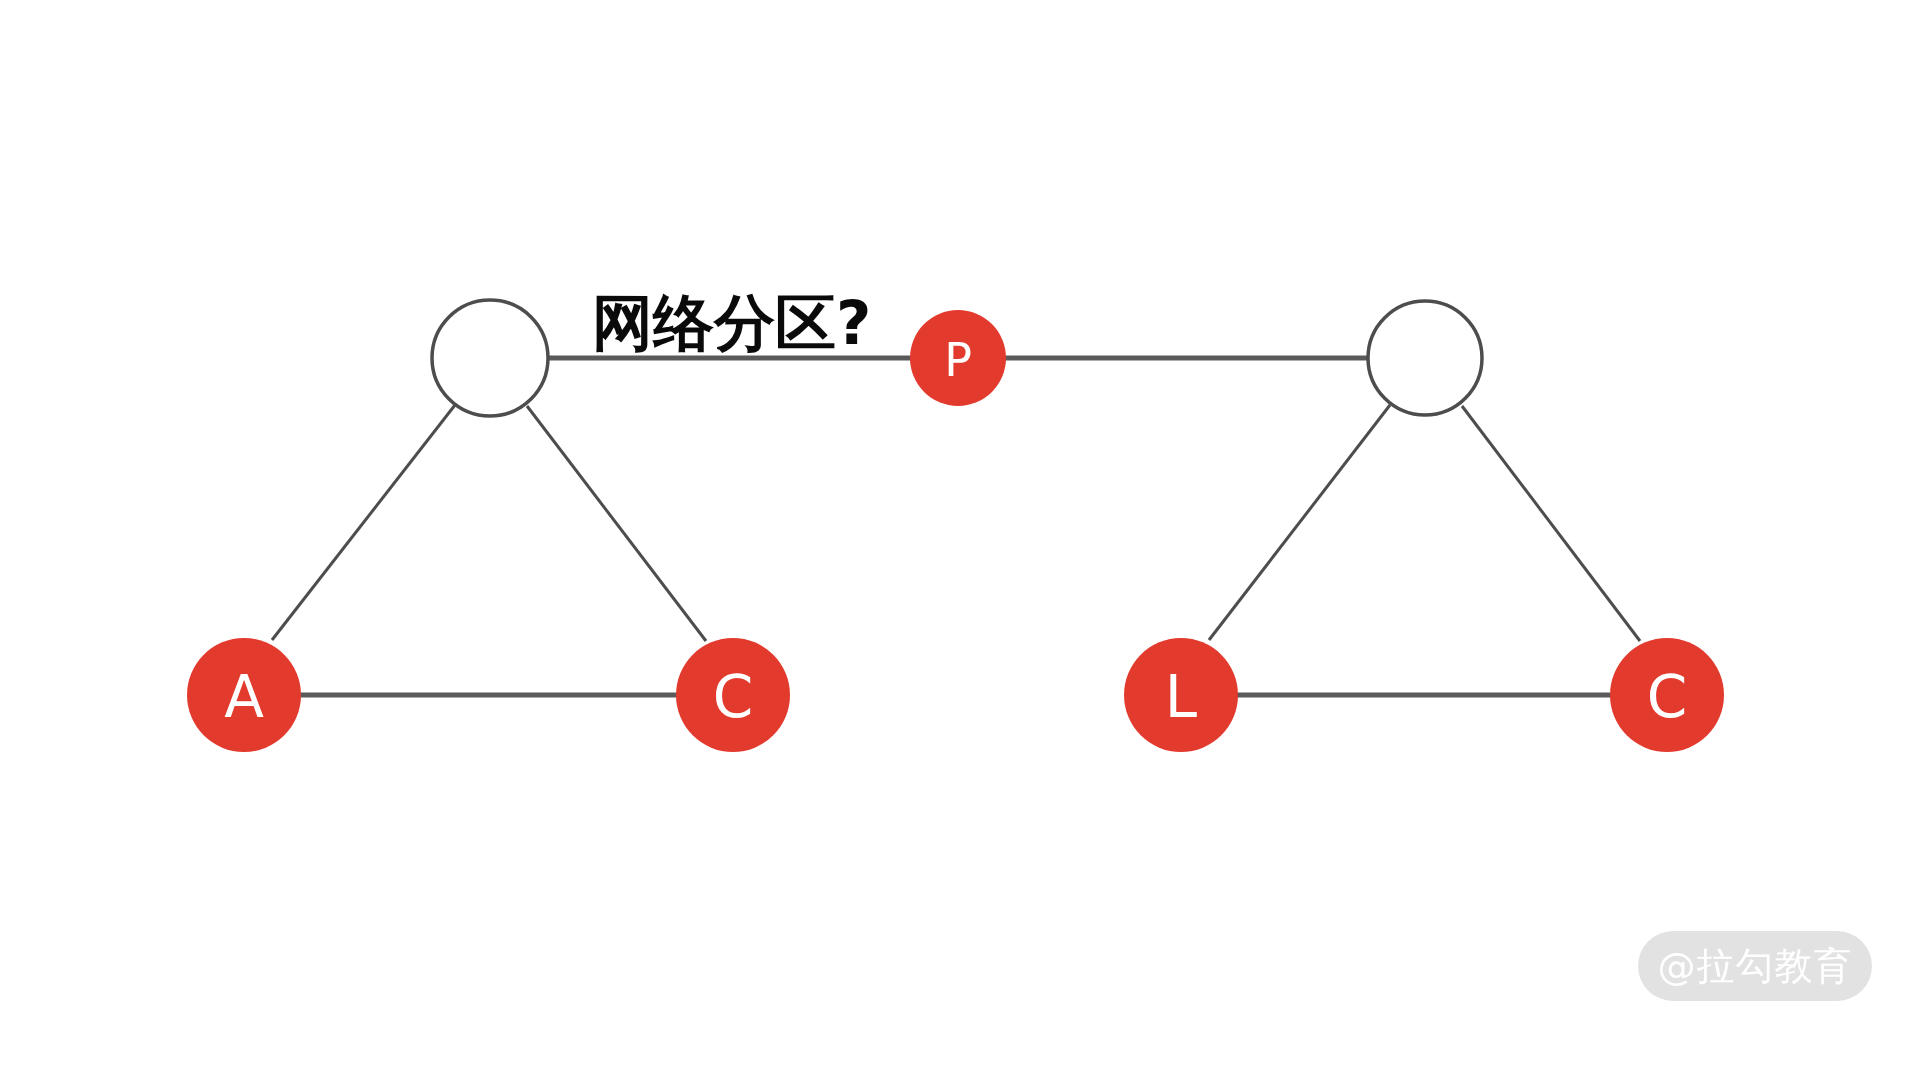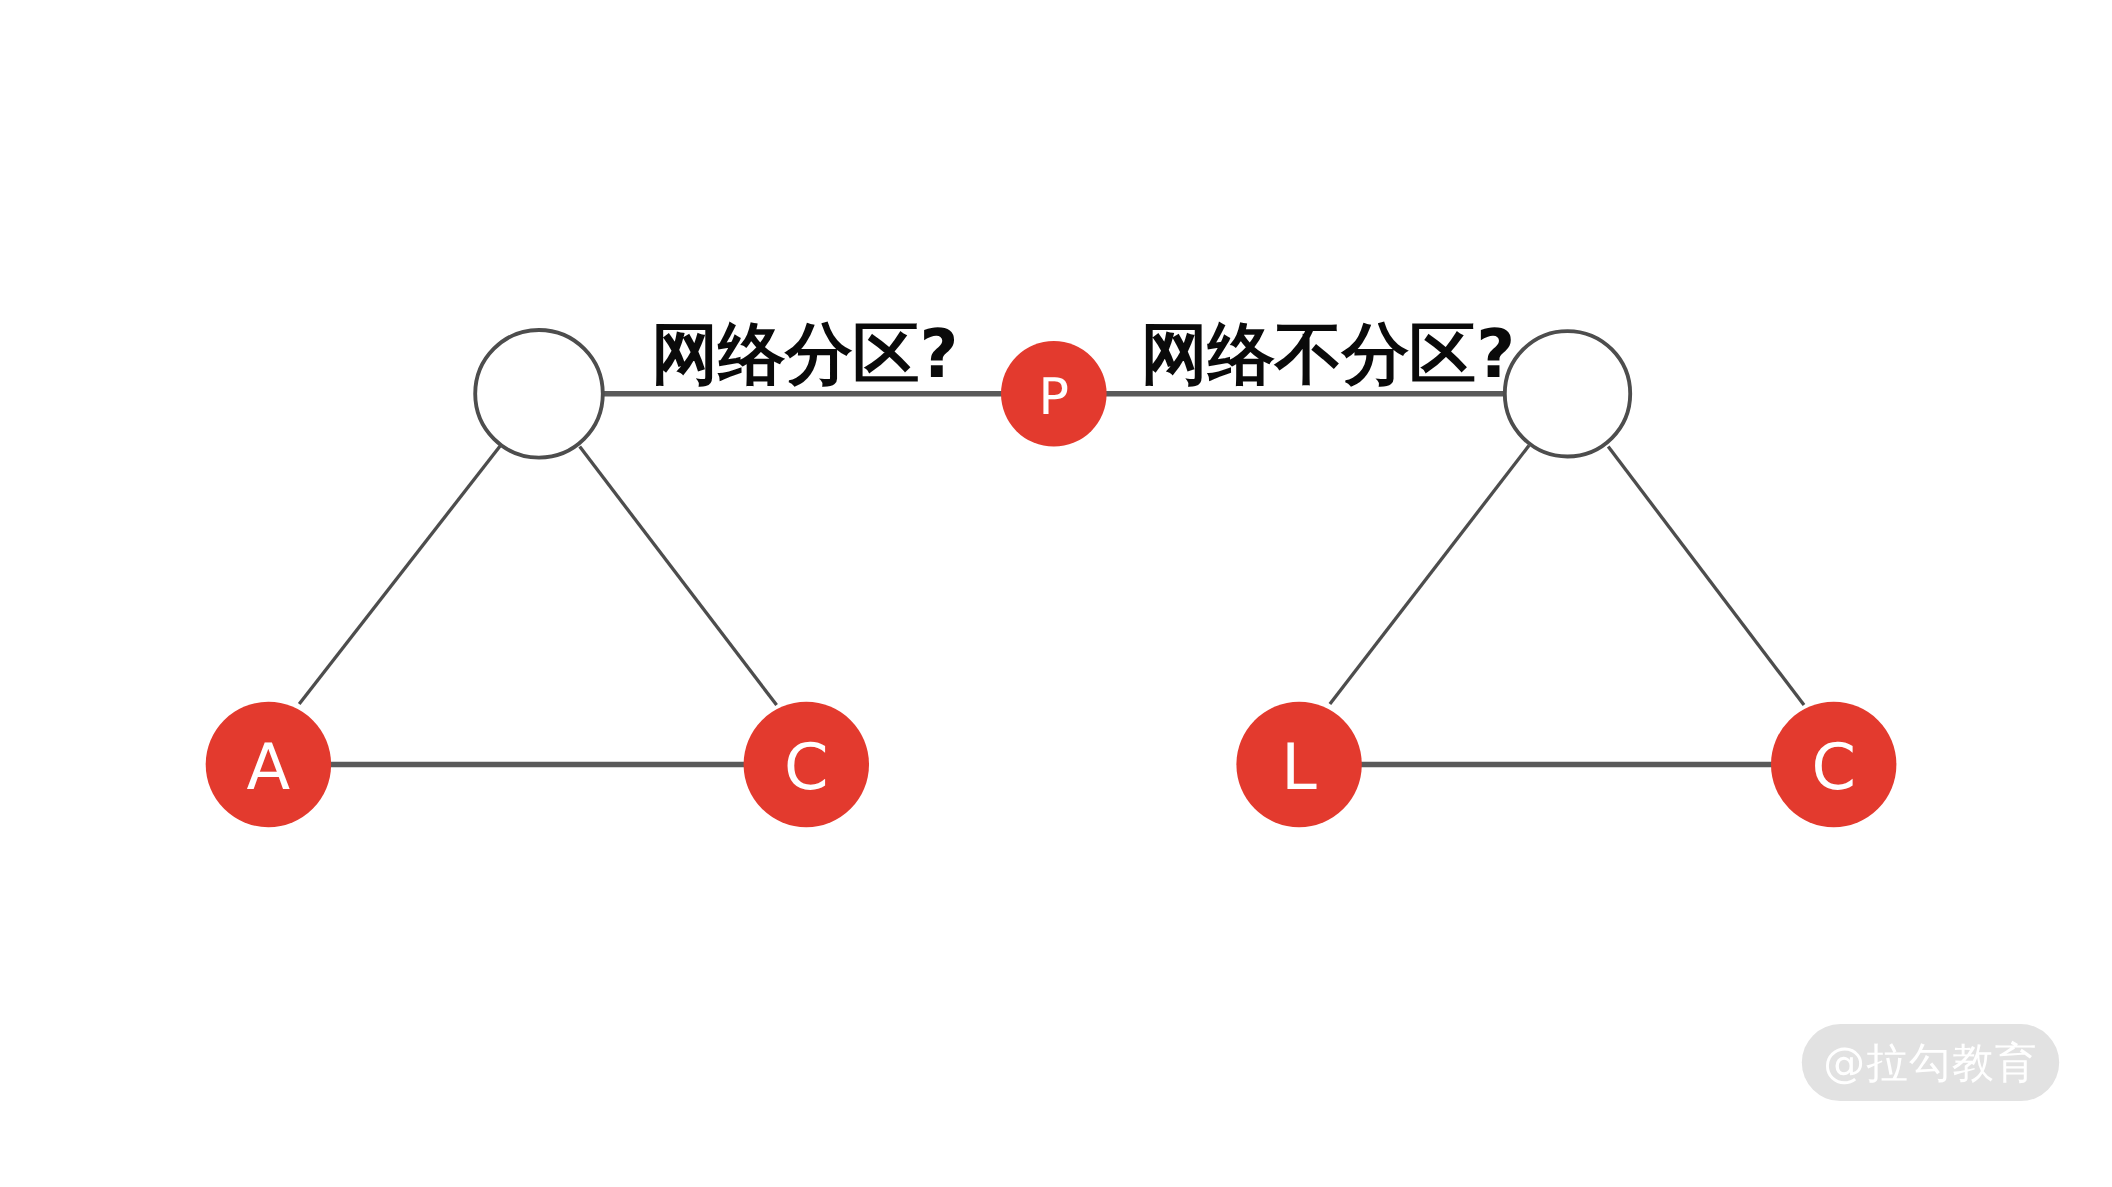--- a/index.html
+++ b/index.html
@@ -159,19 +159,18 @@
       <g>
         <circle class="node-solid" cx="1667" cy="695" r="57" fill="#e33a2e"></circle>
         <text class="node-letter" x="1667" y="697">C</text>
       </g>
 
     </g>
   </svg>
 
   <div class="edge-label" id="label-partition">网络分区?</div>
 
-  <div class="edge-label" id="label-no-partition">网络不分区?</div>
 
   <div id="watermark">
     <span id="watermark-text">@拉勾教育</span>
   </div>
 
 </div>
 
 </body></html>

